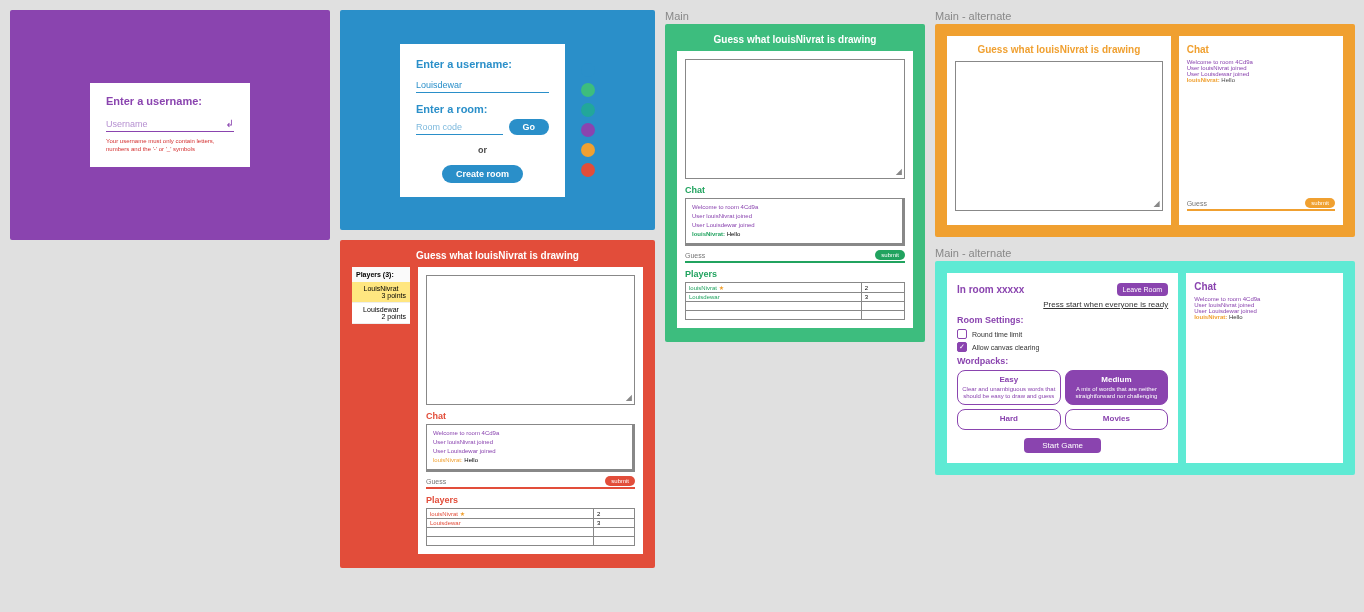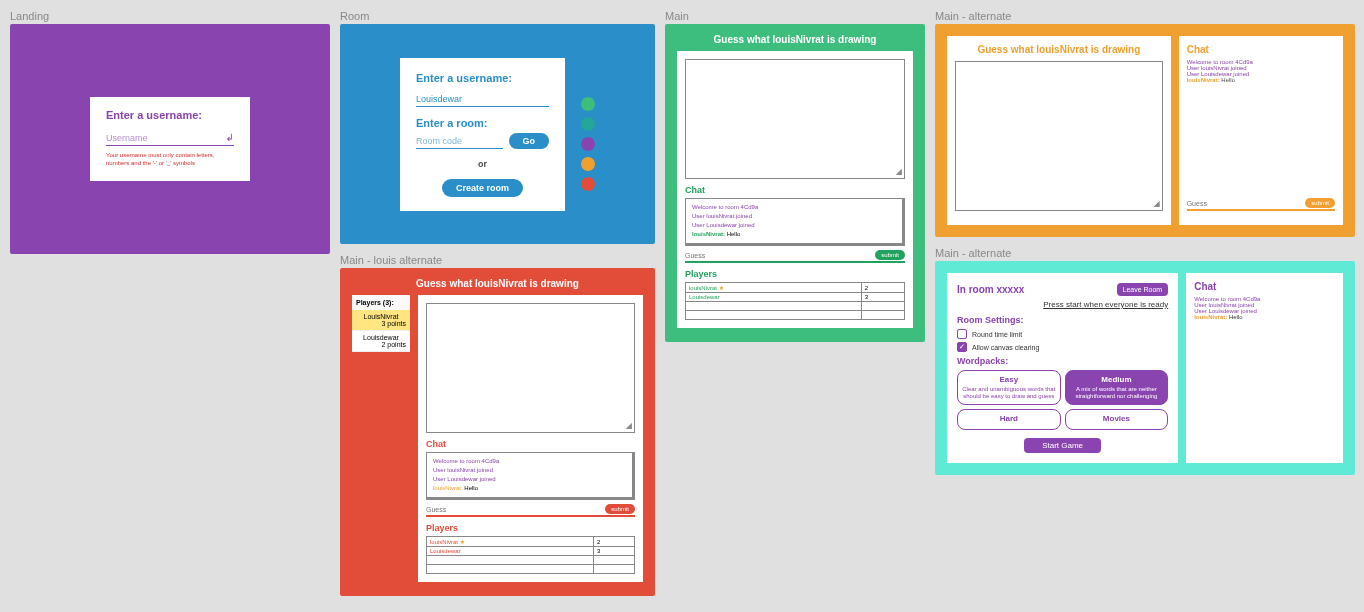--- a/index.html
+++ b/index.html
@@ -110,35 +110,33 @@
 .mpurp .chat-sys2 { font-size: 6px; color: #333; }
 .mpurp .chat-sys2 .u { color: #f0a030; font-weight: 600; }
 </style>
 </head>
 <body>
 
 <div class="board">
 
 <div class="col">
   <div>
-    <div class="frame-label">Landing</div>
     <div class="frame f-purple landing">
       <div class="landing-card">
         <div class="landing-title">Enter a username:</div>
         <input class="landing-input" placeholder="Username" style="">
         <span class="landing-arrow">↲</span>
         <div class="landing-err">Your username must only contain letters, numbers and the '-' or '_' symbols</div>
       </div>
     </div>
   </div>
 </div>
 
 <div class="col">
   <div>
-    <div class="frame-label">Room</div>
     <div class="frame f-blue room">
       <div class="room-card">
         <div class="room-label">Enter a username:</div>
         <input class="room-input" style="margin-bottom: 10px;" value="Louisdewar">
         <div class="room-label">Enter a room:</div>
         <div class="room-row">
           <input class="room-input" placeholder="Room code" style="">
           <button class="btn-blue">Go</button>
         </div>
         <div class="room-or">or</div>
@@ -149,21 +147,20 @@
         <div class="dot" style="background:#3dbd7e"></div>
         <div class="dot" style="background:#22a79a"></div>
         <div class="dot" style="background:#8a44af"></div>
         <div class="dot" style="background:#f0a030"></div>
         <div class="dot" style="background:#e24d3a"></div>
       </div>
     </div>
   </div>
 
   <div>
-    <div class="frame-label">Main - louis alternate</div>
     <div class="frame f-red mlouis">
       <div class="mlouis-title">Guess what louisNivrat is drawing</div>
       <div class="mlouis-body">
         <div class="players-panel">
           <div class="players-head">Players (3):</div>
           <div class="player-row hot">
             <span class="nm">LouisNivrat</span>
             <span>3 points</span>
           </div>
           <div class="player-row">

